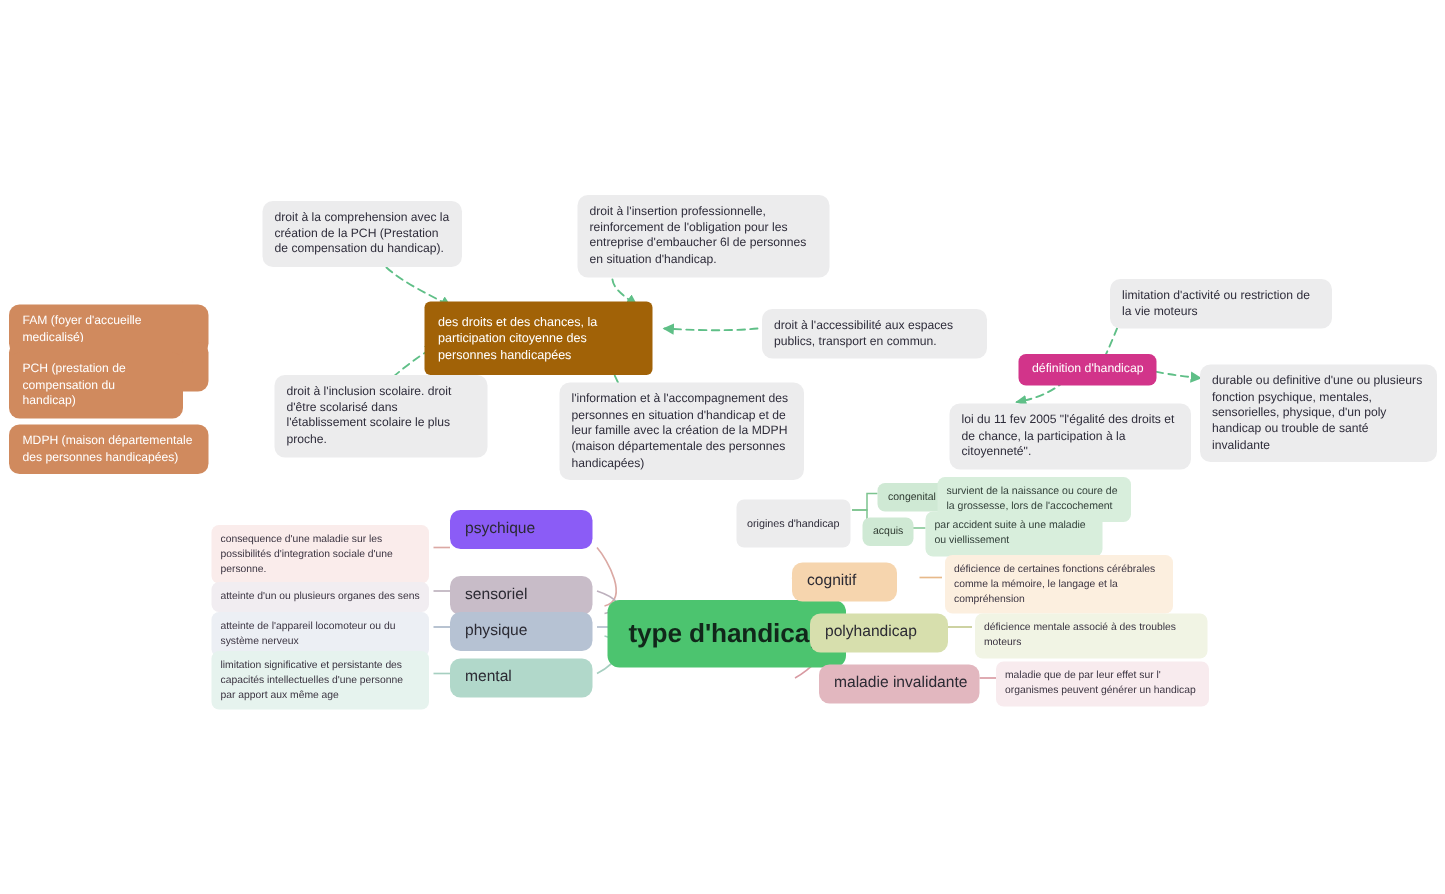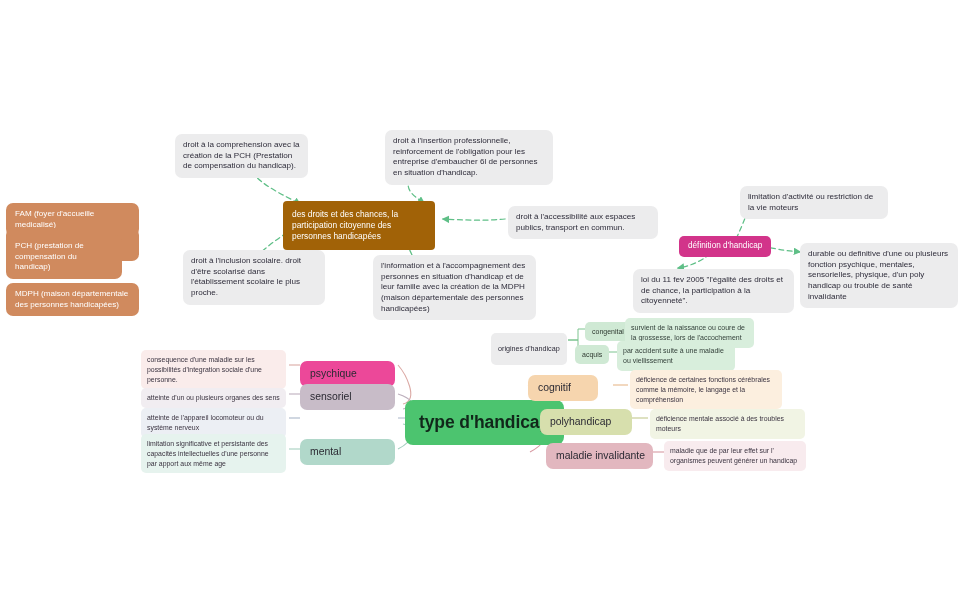--- a/index.html
+++ b/index.html
@@ -212,24 +212,25 @@
   <div class="node ori-node" style="left:585px; top:322px;">congenital</div>
 
   <div class="node ori-desc" style="left:625px; top:318px; width:129px;">survient de la naissance ou coure de la grossesse, lors de l'accochement</div>
 
   <div class="node ori-node" style="left:575px; top:345px;">acquis</div>
 
   <div class="node ori-desc" style="left:617px; top:341px; width:118px;">par accident suite à une maladie ou viellissement</div>
 
   <div class="node root-green" style="left:405px; top:400px;">type d'handicap</div>
 
-  <div class="node chip" style="left:300px; top:361px; width:95px; background:#ec4899;">psychique</div>
+  <div class="node chip" style="left:300px; top:340px; width:95px; background:#8b5cf6;">psychique</div>
 
   <div class="node chip" style="left:300px; top:384px; width:95px; background:#c8bcc8;">sensoriel</div>
 
+  <div class="node chip" style="left:300px; top:408px; width:95px; background:#b6c2d3;">physique</div>
 
   <div class="node chip" style="left:300px; top:439px; width:95px; background:#b1d8ca;">mental</div>
 
   <div class="node desc" style="left:141px; top:350px; width:145px; background:#faeceb;">consequence d'une maladie sur les possibilités d'integration sociale d'une personne.</div>
 
   <div class="node desc" style="left:141px; top:388px; width:145px; background:#f1edf1;">atteinte d'un ou plusieurs organes des sens</div>
 
   <div class="node desc" style="left:141px; top:408px; width:145px; background:#eceff4;">atteinte de l'appareil locomoteur ou du système nerveux</div>
 
   <div class="node desc" style="left:141px; top:434px; width:145px; background:#e6f3ee;">limitation significative et persistante des capacités intellectuelles d'une personne par apport aux même age</div>

